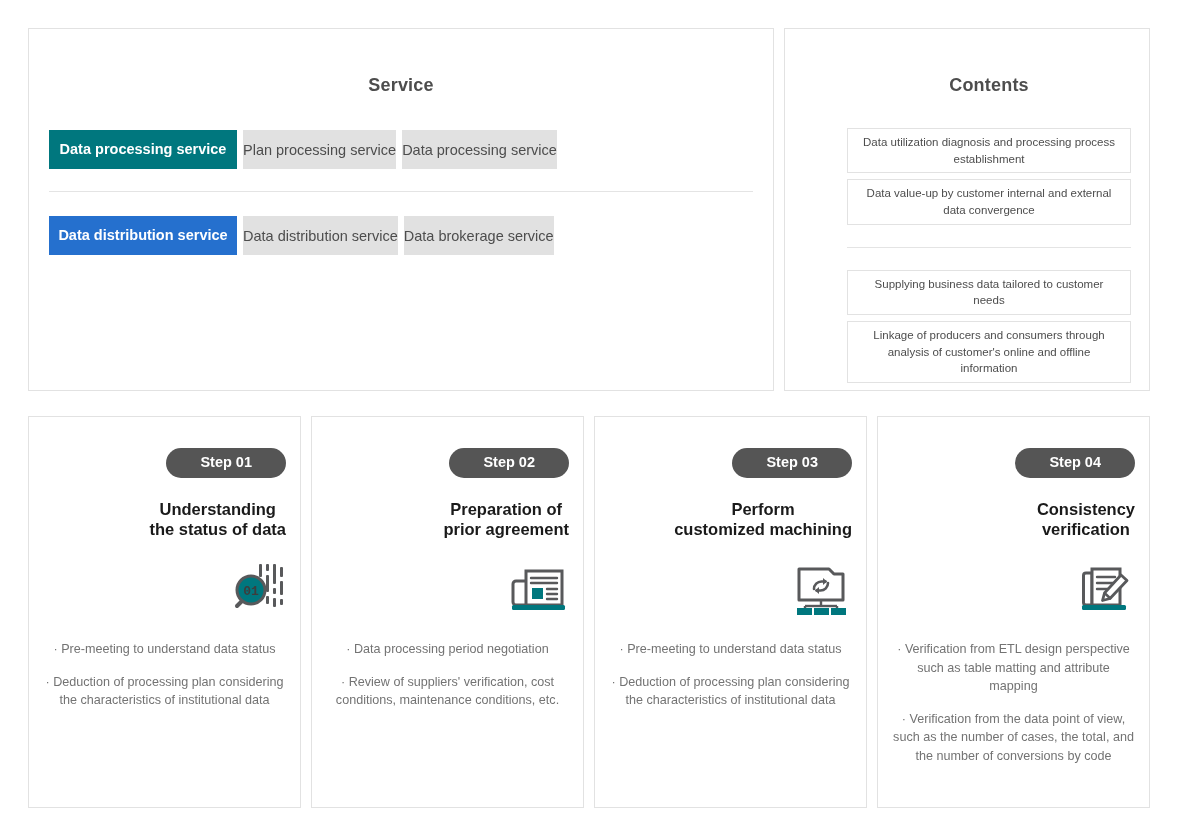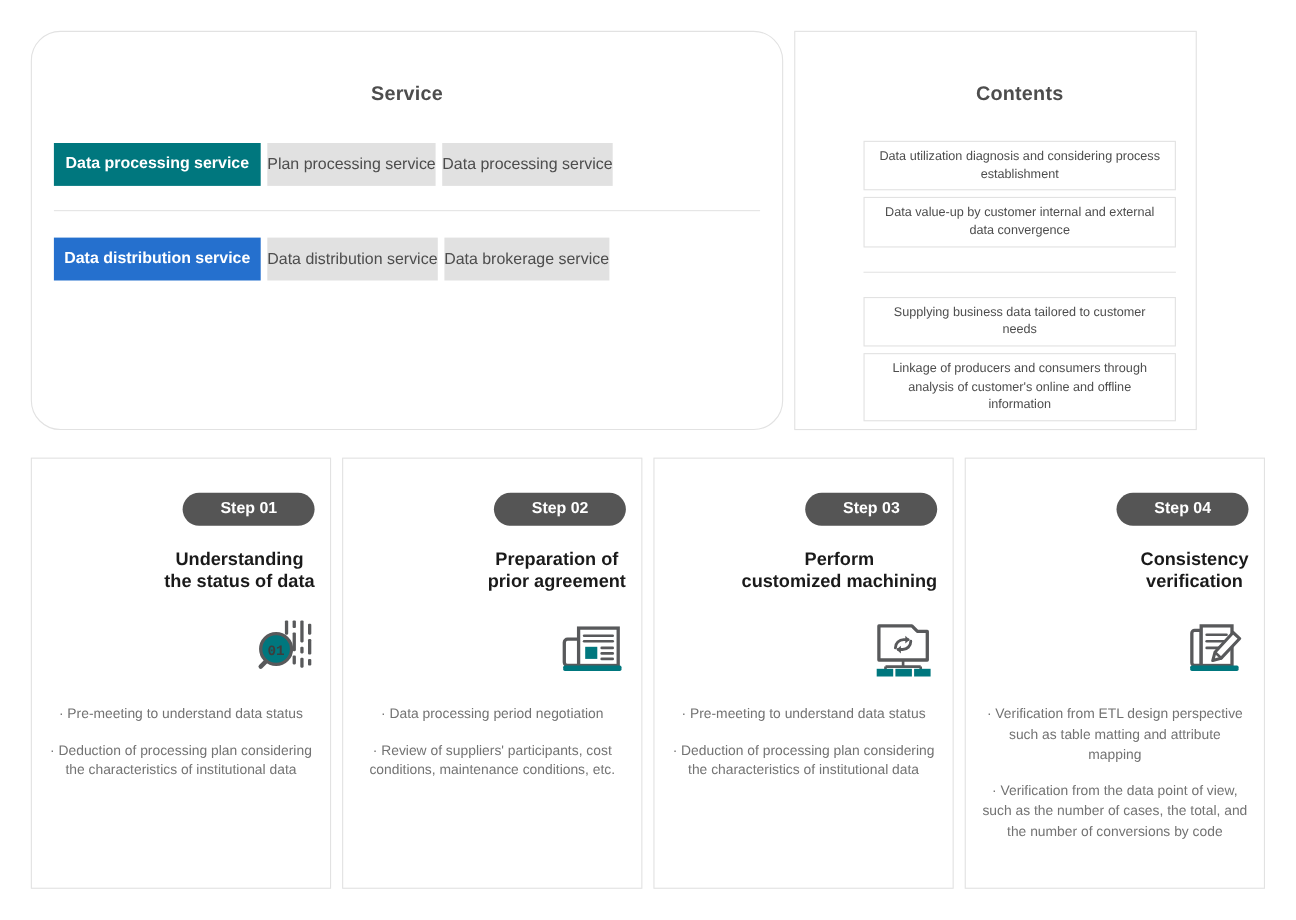--- a/index.html
+++ b/index.html
@@ -33,23 +33,22 @@
     gap: 10px;
   }
 
   .panel {
     background: #ffffff;
     border: 1px solid #e2e2e2;
     box-sizing: border-box;
   }
 
   .panel-service {
-    width: 684px;
+    width: 746px;
     position: relative;
-    border-radius: 27px;
   }
   .panel-contents {
     width: 366px;
     position: relative;
     padding-left: 44px;
   }
 
   .panel-title {
     text-align: center;
     font-size: 18px;
@@ -228,21 +227,21 @@
           <div class="svc-bar">Data distribution service</div>
           <div class="svc-bar">Data brokerage service</div>
         </div>
       </div>
     </div>
 
     <div class="panel panel-contents">
       <div class="panel-title">Contents</div>
 
       <div class="contents-list contents-group-1">
-        <div class="content-box">Data utilization diagnosis and considering process establishment</div>
+        <div class="content-box">Data utilization diagnosis and processing process establishment</div>
         <div class="content-box">Data value-up by customer internal and external data convergence</div>
       </div>
 
       <div class="contents-list">
         <div class="contents-divider"></div>
       </div>
 
       <div class="contents-list contents-group-2">
         <div class="content-box">Supplying business data tailored to customer needs</div>
         <div class="content-box">Linkage of producers and consumers through analysis of customer's online and offline information</div>
@@ -297,21 +296,21 @@
             <line x1="40" y1="28" x2="50" y2="28"></line>
             <line x1="40" y1="33" x2="50" y2="33"></line>
             <line x1="40" y1="38" x2="50" y2="38"></line>
           </g>
           <rect x="25" y="27" width="11" height="11" fill="#00777e"></rect>
           <rect x="5" y="44" width="53" height="5" rx="1.5" fill="#00777e"></rect>
         </svg>
       </div>
       <div class="step-bullets">
         <div class="step-bullet">· Data processing period negotiation</div>
-        <div class="step-bullet">· Review of suppliers' participants, cost conditions, maintenance conditions, etc.</div>
+        <div class="step-bullet">· Review of suppliers' verification, cost conditions, maintenance conditions, etc.</div>
       </div>
     </div>
 
     <div class="step-card">
       <div class="step-badge">Step 03</div>
       <div class="step-title">Perform
 customized machining</div>
       <div class="step-icon">
         <svg width="62" height="56" viewBox="0 0 62 56">
           <path d="M9 8 h30 l5 5 h9 v26 h-44 z" fill="#ffffff" stroke="#58595b" stroke-width="3" stroke-linejoin="round"></path>

